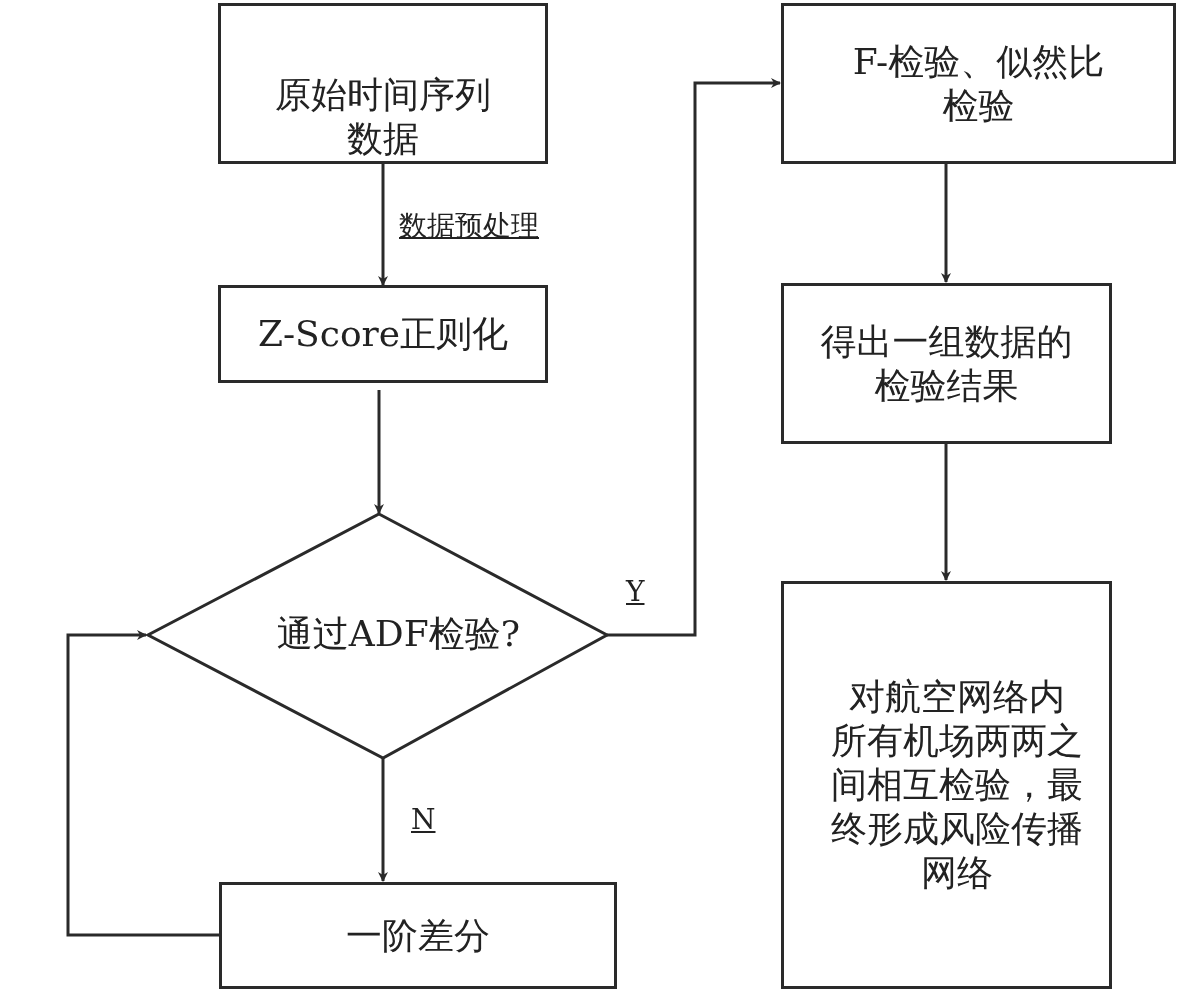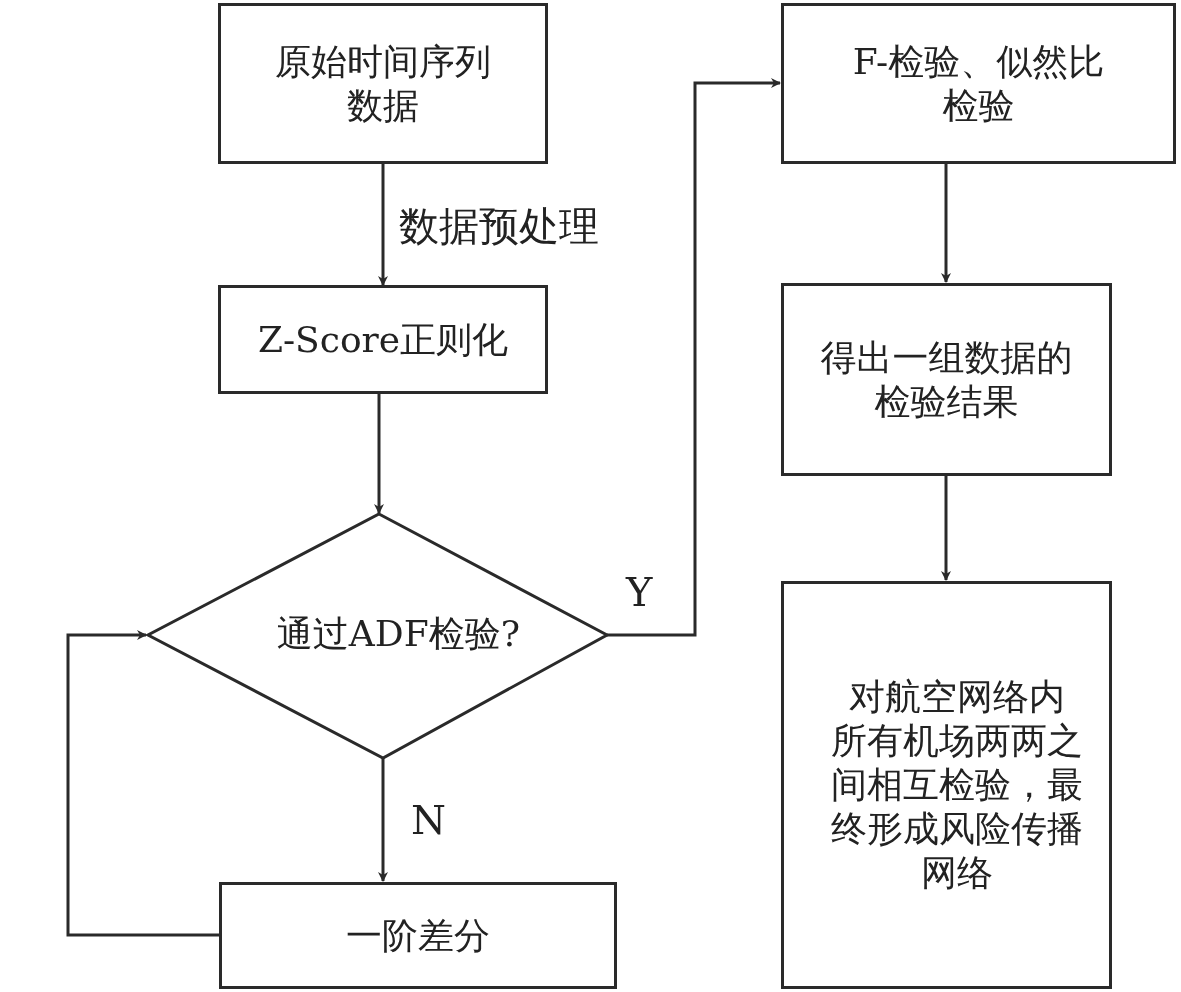--- a/index.html
+++ b/index.html
@@ -2,21 +2,21 @@
 <html><head>
 <meta charset="utf-8">
 <style>
   html, body { margin: 0; padding: 0; background: #ffffff; }
   body { width: 1181px; height: 992px; position: relative; overflow: hidden;
          font-family: "DejaVu Serif", "Liberation Serif", serif; color: #222; }
   svg.edges { position: absolute; left: 0; top: 0; width: 1181px; height: 992px; }
   .node { position: absolute; box-sizing: border-box; border: 3px solid #2a2a2a; background: #fff;
           display: flex; align-items: center; justify-content: center; text-align: center; }
   .node span { display: block; font-size: 36px; line-height: 44px; white-space: pre-line; }
-  .lbl { position: absolute; font-size: 40px; line-height: 40px; white-space: nowrap; }
+  .lbl { position: absolute; font-size: 28px; line-height: 40px; white-space: nowrap; text-decoration: underline; }
   .dtext { position: absolute; font-size: 36px; line-height: 40px; text-align: right; white-space: nowrap; }
 </style>
 </head>
 <body>
 
 <svg class="edges" viewBox="0 0 1181 992">
   <defs>
     <marker id="arr" markerWidth="10" markerHeight="10" refX="9" refY="5" orient="auto" markerUnits="userSpaceOnUse">
       <path d="M0,0 L10,5 L0,10 L3,5 Z" fill="#2a2a2a"></path>
     </marker>
@@ -26,46 +26,46 @@
     <path d="M379,390 L379,513" marker-end="url(#arr)"></path>
     <path d="M383,758 L383,881" marker-end="url(#arr)"></path>
     <path d="M219,935 L68,935 L68,635 L146,635" marker-end="url(#arr)"></path>
     <path d="M607,635 L695,635 L695,83 L780,83" marker-end="url(#arr)"></path>
     <path d="M946,163 L946,282" marker-end="url(#arr)"></path>
     <path d="M946,443 L946,580" marker-end="url(#arr)"></path>
     <polygon points="379,514 607,635 383,758 148,635"></polygon>
   </g>
 </svg>
 
-<div class="node" style="left:218px;top:3px;width:330px;height:161px;">
+<div class="node" style="left:218px;top:3px;width:330px;height:161px;align-items:flex-end;">
   <span>原始时间序列
 数据</span>
 </div>
 
 <div class="lbl" style="left:399px;top:206px;">数据预处理</div>
 
-<div class="node" style="left:218px;top:285px;width:330px;height:109px;">
+<div class="node" style="left:218px;top:285px;width:330px;height:98px;">
   <span>Z-Score正则化</span>
 </div>
 
 <div class="dtext" style="left:240px;top:614px;width:280px;">通过ADF检验?</div>
 
 <div class="lbl" style="left:626px;top:572px;">Y</div>
 <div class="lbl" style="left:411px;top:800px;">N</div>
 
 <div class="node" style="left:219px;top:882px;width:398px;height:107px;">
   <span>一阶差分</span>
 </div>
 
 <div class="node" style="left:781px;top:3px;width:395px;height:161px;">
   <span>F-检验、似然比
 检验</span>
 </div>
 
-<div class="node" style="left:781px;top:283px;width:331px;height:193px;">
+<div class="node" style="left:781px;top:283px;width:331px;height:161px;">
   <span>得出一组数据的
 检验结果</span>
 </div>
 
 <div class="node" style="left:781px;top:581px;width:331px;height:408px;padding-left:21px;">
   <span>对航空网络内
 所有机场两两之
 间相互检验，最
 终形成风险传播
 网络</span>

